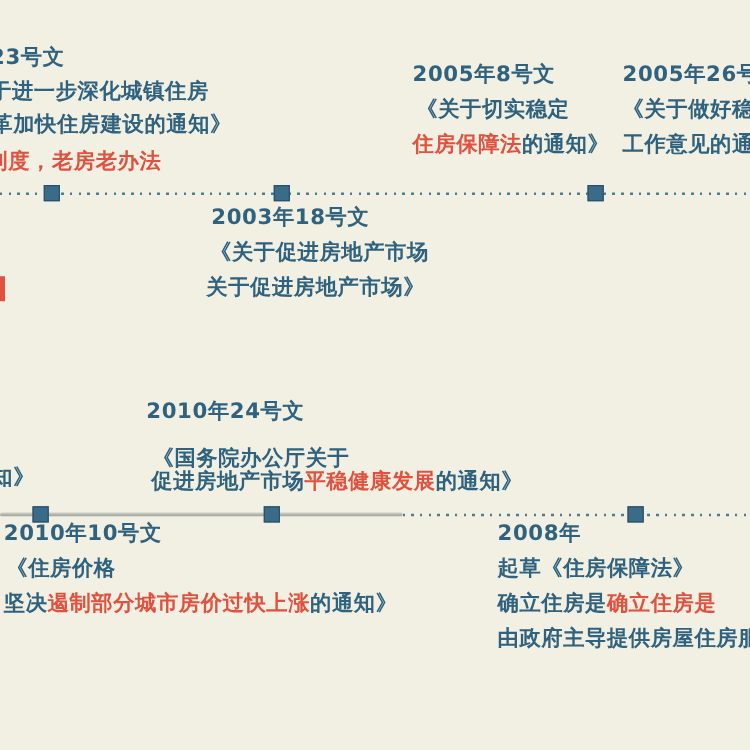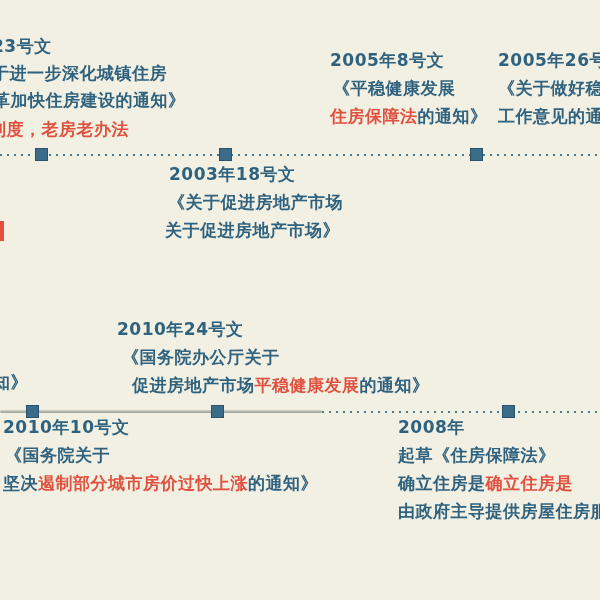--- a/index.html
+++ b/index.html
@@ -47,21 +47,21 @@
 
   <div>
     <div class="abs" style="left:-8px;top:36px">23号文</div>
     <div class="abs" style="left:-8px;top:63px">于进一步深化城镇住房</div>
     <div class="abs" style="left:-7px;top:90px">革加快住房建设的通知》</div>
     <div class="abs red" style="left:-11px;top:119px">制度，老房老办法</div>
   </div>
 
   <div>
     <div class="abs" style="left:330px;top:50px">2005年8号文</div>
-    <div class="abs" style="left:333px;top:78px">《平稳健康发展</div>
+    <div class="abs" style="left:333px;top:78px">《关于切实稳定</div>
     <div class="abs" style="left:330px;top:106px">
       <span class="red">住房保障法</span><span class="blue">的通知》</span>
     </div>
   </div>
 
   <div>
     <div class="abs" style="left:498px;top:50px">2005年26号文</div>
     <div class="abs" style="left:498px;top:78px">《关于做好稳</div>
     <div class="abs" style="left:498px;top:106px">工作意见的通知</div>
   </div>
@@ -74,37 +74,37 @@
   <div>
     <div class="abs" style="left:169px;top:164px">2003年18号文</div>
     <div class="abs" style="left:168px;top:192px">《关于促进房地产市场</div>
     <div class="abs" style="left:165px;top:220px">关于促进房地产市场》</div>
   </div>
 
   <div class="fragment" style="left:0;top:221px"></div>
 
   <div>
     <div class="abs" style="left:117px;top:319px">2010年24号文</div>
-    <div class="abs" style="left:122px;top:347px">《国务院办公厅关于</div>
-    <div class="abs" style="left:132px;top:375px">
+    <div class="abs" style="left:122px;top:357px">《国务院办公厅关于</div>
+    <div class="abs" style="left:121px;top:375px">
       <span class="blue">促进房地产市场</span><span class="red">平稳健康发展</span><span class="blue">的通知》</span>
     </div>
   </div>
 
   <div class="abs" style="left:-7px;top:372px">知》</div>
 
   <div class="solidline" style="left:0;top:410px;width:322px"></div>
   <div class="dotline" style="left:322px;top:411px;width:278px"></div>
   <div class="marker" style="left:26px;top:405px"></div>
   <div class="marker" style="left:211px;top:405px"></div>
   <div class="marker" style="left:502px;top:405px"></div>
 
   <div>
     <div class="abs" style="left:3px;top:417px">2010年10号文</div>
-    <div class="abs" style="left:5px;top:445px">《国务院关于</div>
+    <div class="abs" style="left:5px;top:445px">《住房价格</div>
     <div class="abs" style="left:3px;top:473px">
       <span class="blue">坚决</span><span class="red">遏制部分城市房价过快上涨</span><span class="blue">的通知》</span>
     </div>
   </div>
 
   <div>
     <div class="abs" style="left:398px;top:417px">2008年</div>
     <div class="abs" style="left:398px;top:445px">起草《住房保障法》</div>
     <div class="abs" style="left:398px;top:473px">
       <span class="blue">确立住房是</span><span class="red">确立住房是</span>

